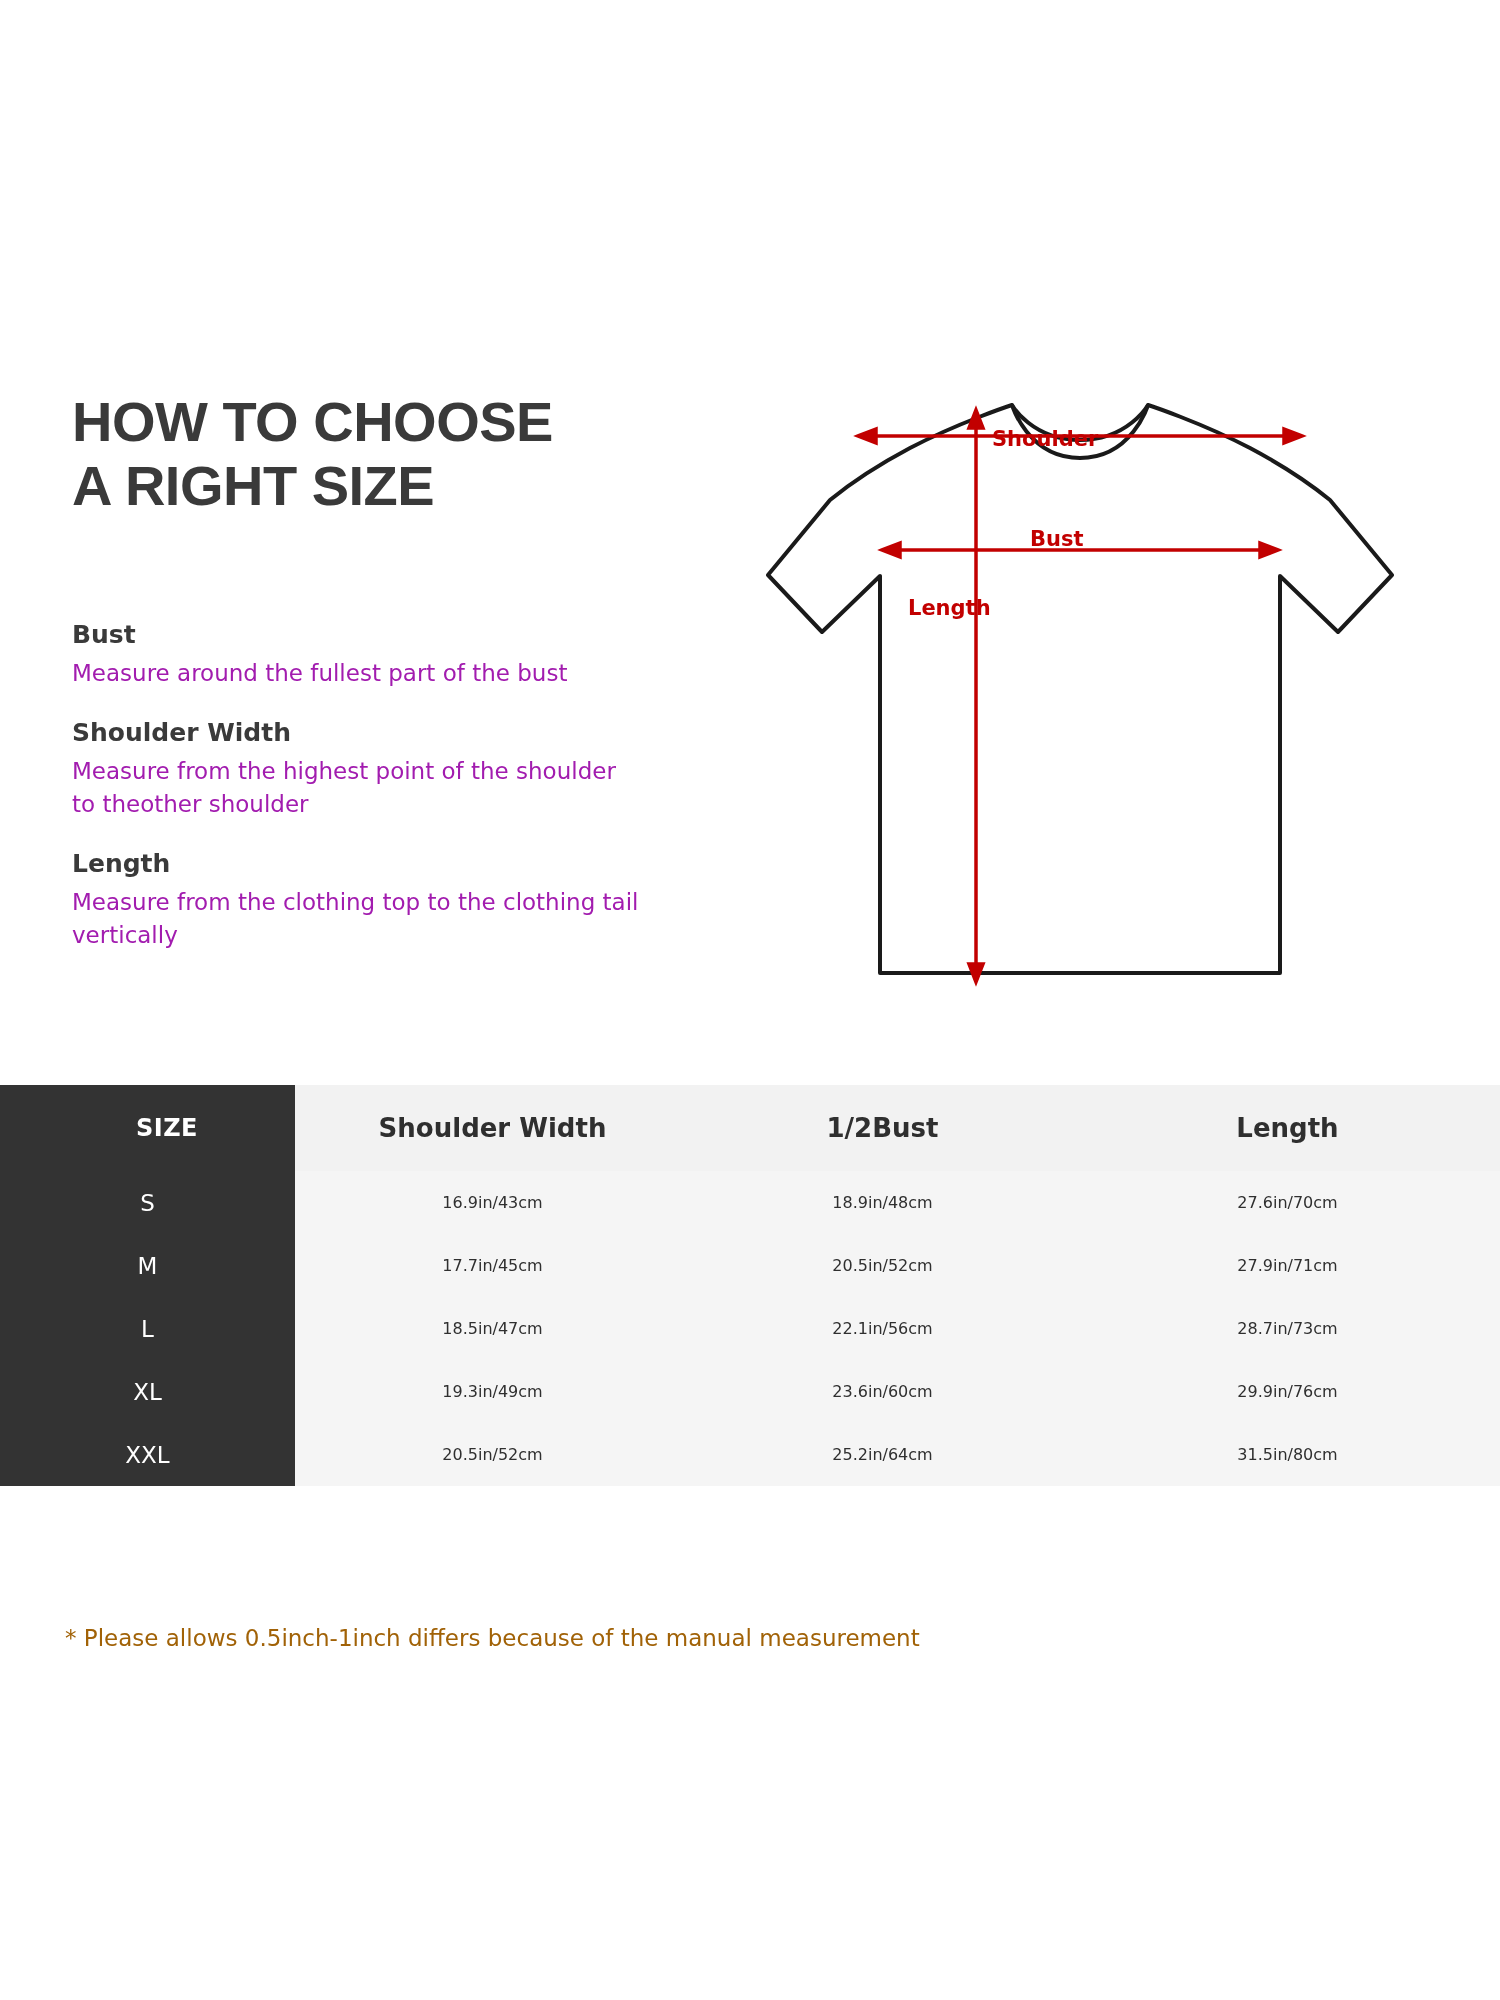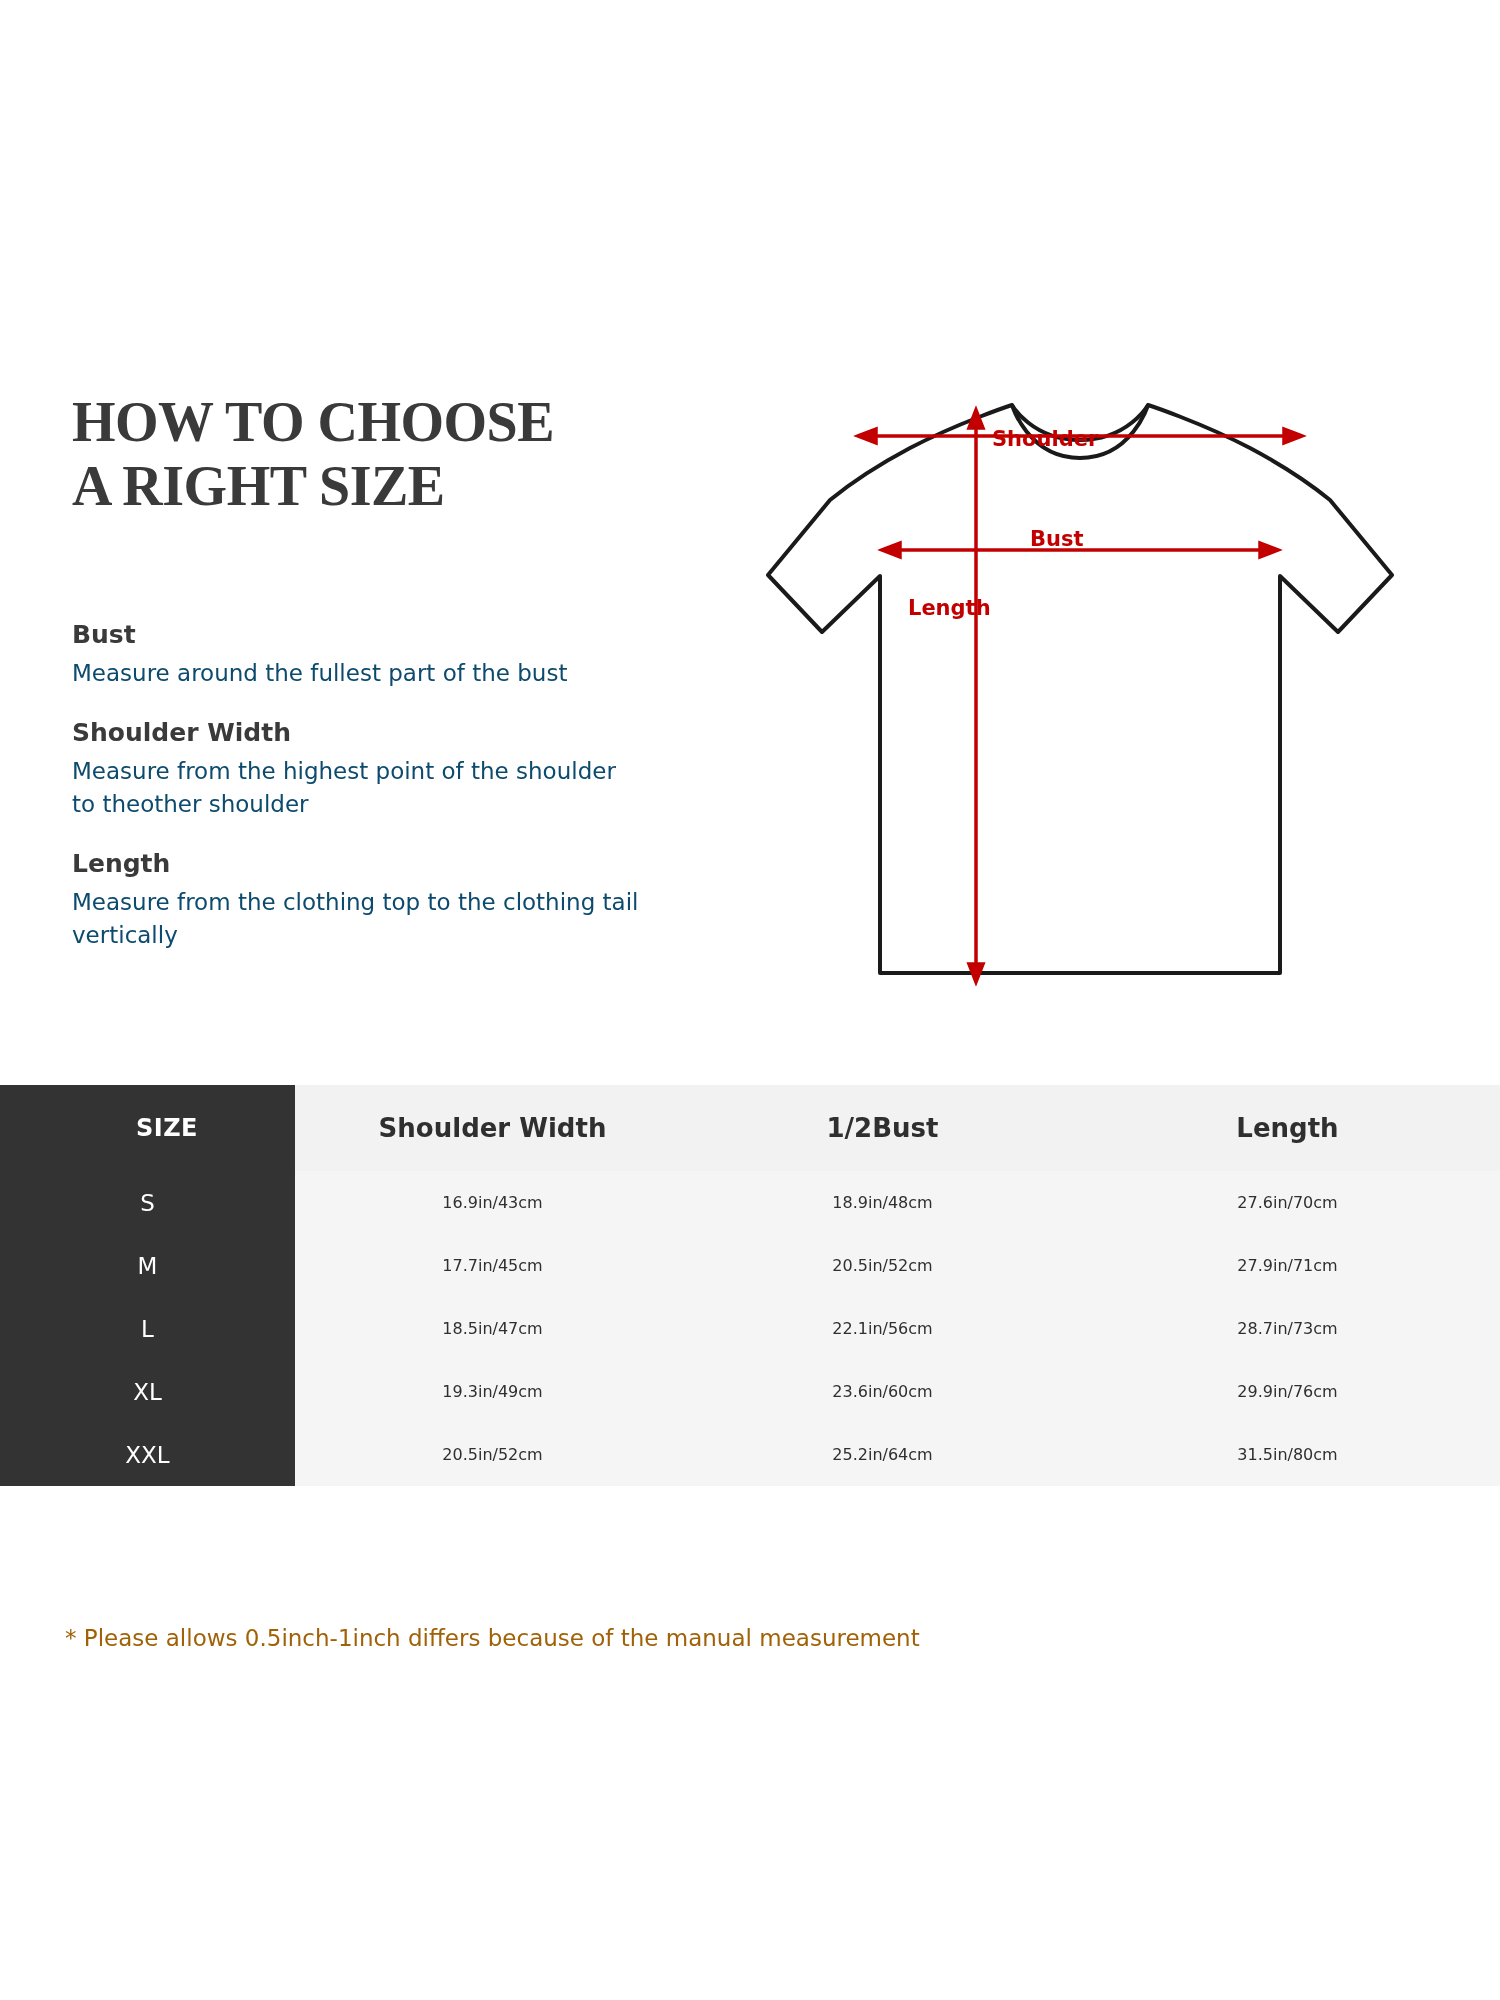--- a/index.html
+++ b/index.html
@@ -36,39 +36,39 @@
   .heading {
     position: absolute;
     left: 72px;
     top: 390px;
     width: 640px;
     font-size: 56px;
     line-height: 64px;
     font-weight: bold;
     letter-spacing: -0.5px;
     color: #3a3a3a;
-    font-family: Liberation Serif, serif;
+    font-family: Liberation Sans, sans-serif;
   }
 
   .defs {
     position: absolute;
     left: 72px;
     top: 620px;
     width: 600px;
   }
   .def-term {
     font-size: 25px;
     font-weight: bold;
     color: #3a3a3a;
     margin: 0 0 8px 0;
   }
   .def-desc {
     font-size: 23px;
     line-height: 33px;
-    color: #0c4a6e;
+    color: #a21caf;
     margin: 0 0 28px 0;
     max-width: 570px;
   }
 
   .shirt-wrap {
     position: absolute;
     left: 760px;
     top: 370px;
     width: 640px;
     height: 640px;

